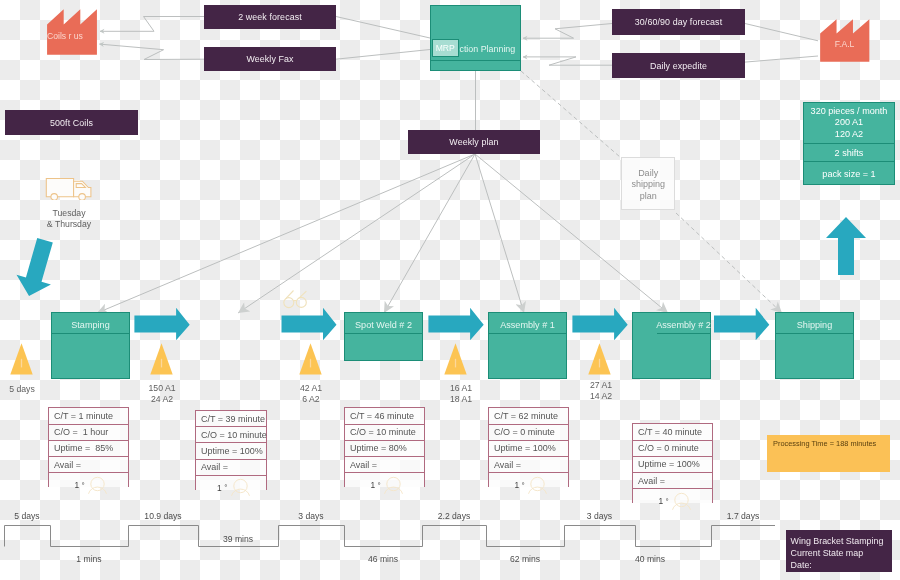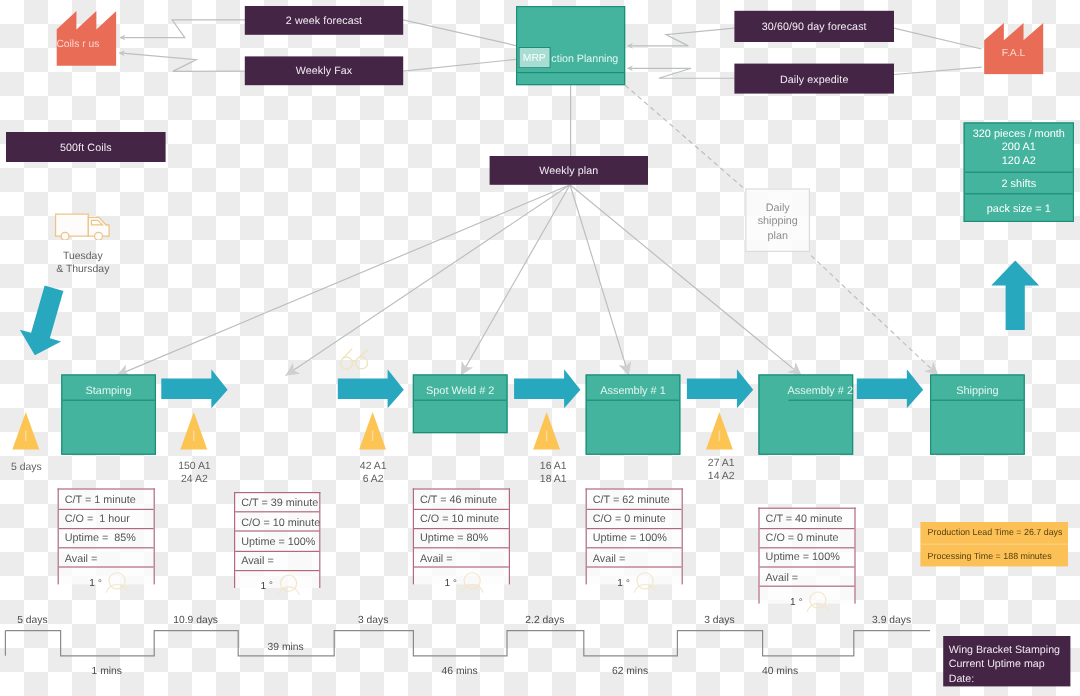--- a/index.html
+++ b/index.html
@@ -168,27 +168,26 @@
       </g>
     </svg>
   </div>
   <div class="abs" style="left:826px;top:217px;width:40px;height:58px;">
     <svg width="40" height="58" viewBox="0 0 40 58">
       <path d="M20 0 L40 21 L28 21 L28 58 L12 58 L12 21 L0 21 Z" fill="#28a8bf"></path>
     </svg>
   </div>
 
   <div class="abs obox" style="left:767px;top:434.5px;width:123px;height:37px;">
-    <div class="orow" style="height:18.4px;">Production Lead Time = 26.7 days</div>
     <div class="orow" style="height:18.3px;">Processing Time = 188 minutes</div>
   </div>
 
   <div class="abs title-box" style="left:785.6px;top:529.6px;width:106px;height:42.5px;">
     <div>Wing Bracket Stamping</div>
-    <div>Current Uptime map</div>
+    <div>Current State map</div>
     <div>Date:</div>
   </div>
 
   <svg class="lay">
     <g fill="none" stroke="#f0e2bc" stroke-width="1.1">
       <circle cx="288.8" cy="302.6" r="5"></circle>
       <circle cx="301.3" cy="302.4" r="5"></circle>
       <path d="M293.6 300.6 L296.6 300.5"></path>
       <path d="M285.6 298.8 L293.5 290.5"></path>
       <path d="M298.4 298.6 L306.4 291.2"></path>
@@ -331,21 +330,21 @@
     <path d="M4.5 525.5 L4.5 546.5 M4.5 525.5 L50.5 525.5 L50.5 546.5 L128.5 546.5 L128.5 525.5 L198.5 525.5 L198.5 546.5
              L278.5 546.5 L278.5 525.5 L344.5 525.5 L344.5 546.5 L422.5 546.5 L422.5 525.5 L486.5 525.5 L486.5 546.5
              L564.5 546.5 L564.5 525.5 L635.5 525.5 L635.5 546.5 L711.5 546.5 L711.5 525.5 L775 525.5" fill="none" stroke="#8a8a8a" stroke-width="1"></path>
   </svg>
 
   <div class="abs tlbl" style="left:4px;top:511px;width:46px;text-align:center;">5 days</div>
   <div class="abs tlbl" style="left:128px;top:511px;width:70px;text-align:center;">10.9 days</div>
   <div class="abs tlbl" style="left:278px;top:511px;width:66px;text-align:center;">3 days</div>
   <div class="abs tlbl" style="left:422px;top:511px;width:64px;text-align:center;">2.2 days</div>
   <div class="abs tlbl" style="left:564px;top:511px;width:71px;text-align:center;">3 days</div>
-  <div class="abs tlbl" style="left:711px;top:511px;width:64px;text-align:center;">3.9 days</div>
+  <div class="abs tlbl" style="left:711px;top:511px;width:64px;text-align:center;">1.7 days</div>
 
   <div class="abs tlbl" style="left:50px;top:554px;width:78px;text-align:center;">1 mins</div>
   <div class="abs tlbl" style="left:198px;top:534px;width:80px;text-align:center;">39 mins</div>
   <div class="abs tlbl" style="left:344px;top:554px;width:78px;text-align:center;">46 mins</div>
   <div class="abs tlbl" style="left:486px;top:554px;width:78px;text-align:center;">62 mins</div>
   <div class="abs tlbl" style="left:635px;top:554px;width:76px;">40 mins</div>
 
   <div id="content"></div>
 
 </div>

